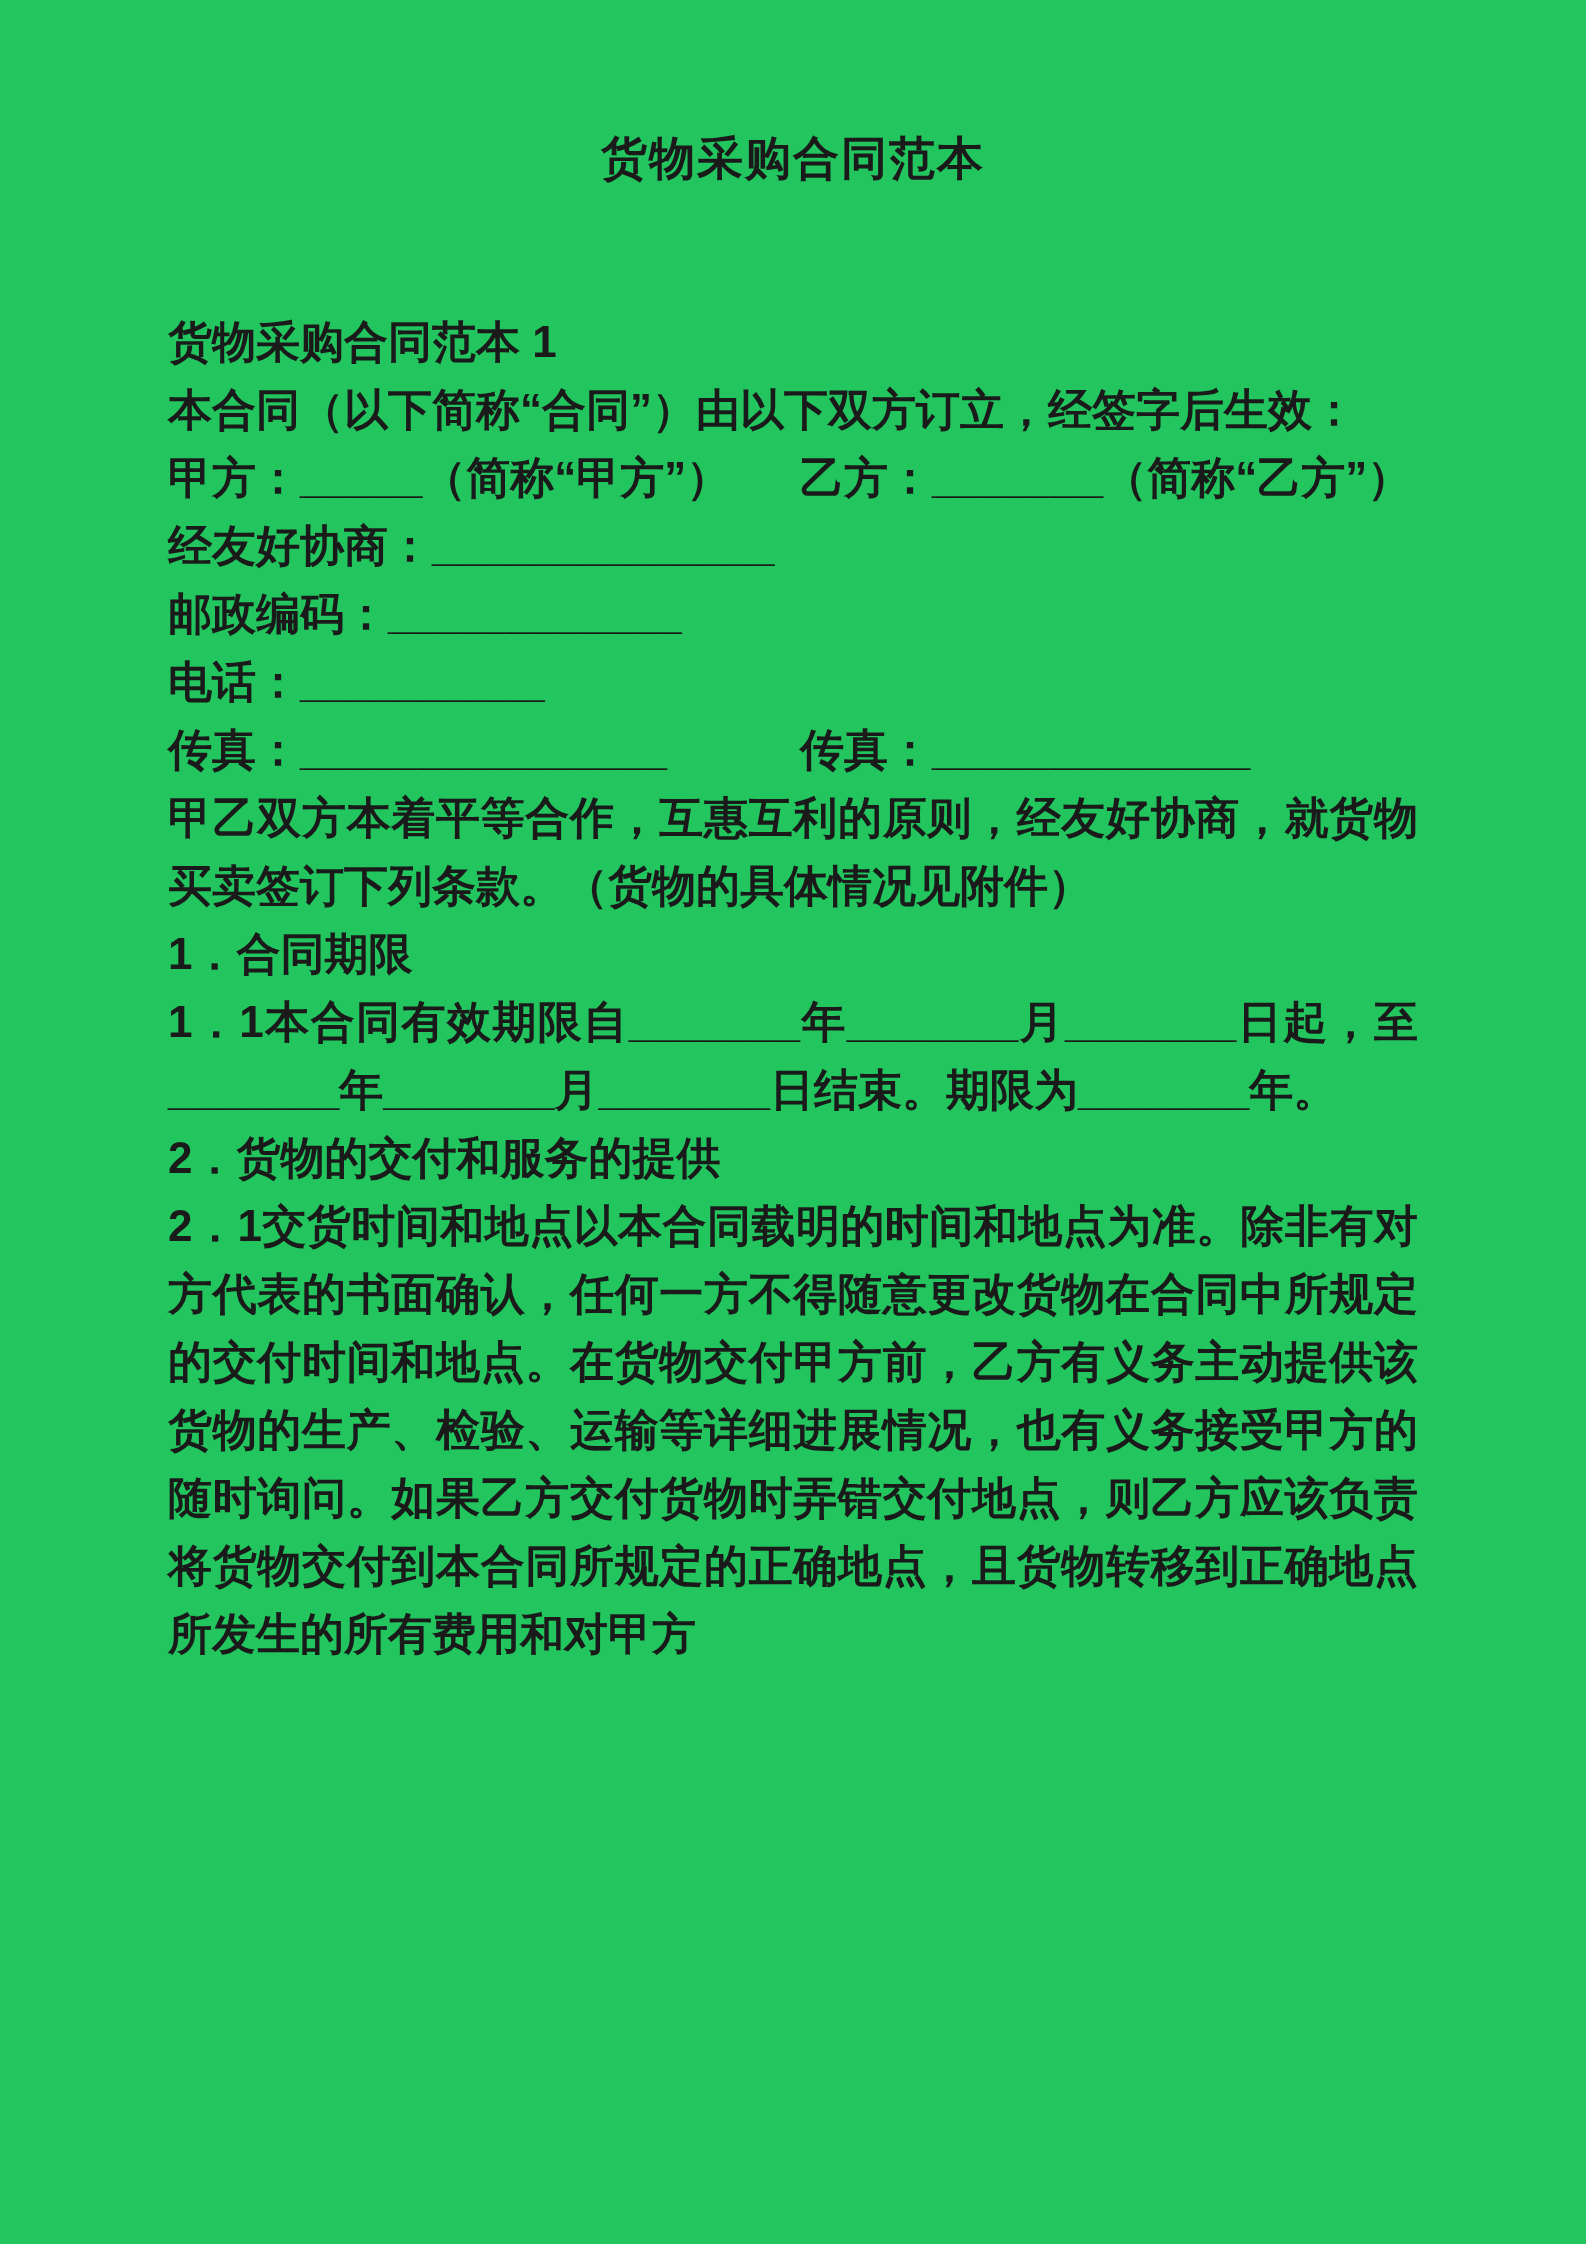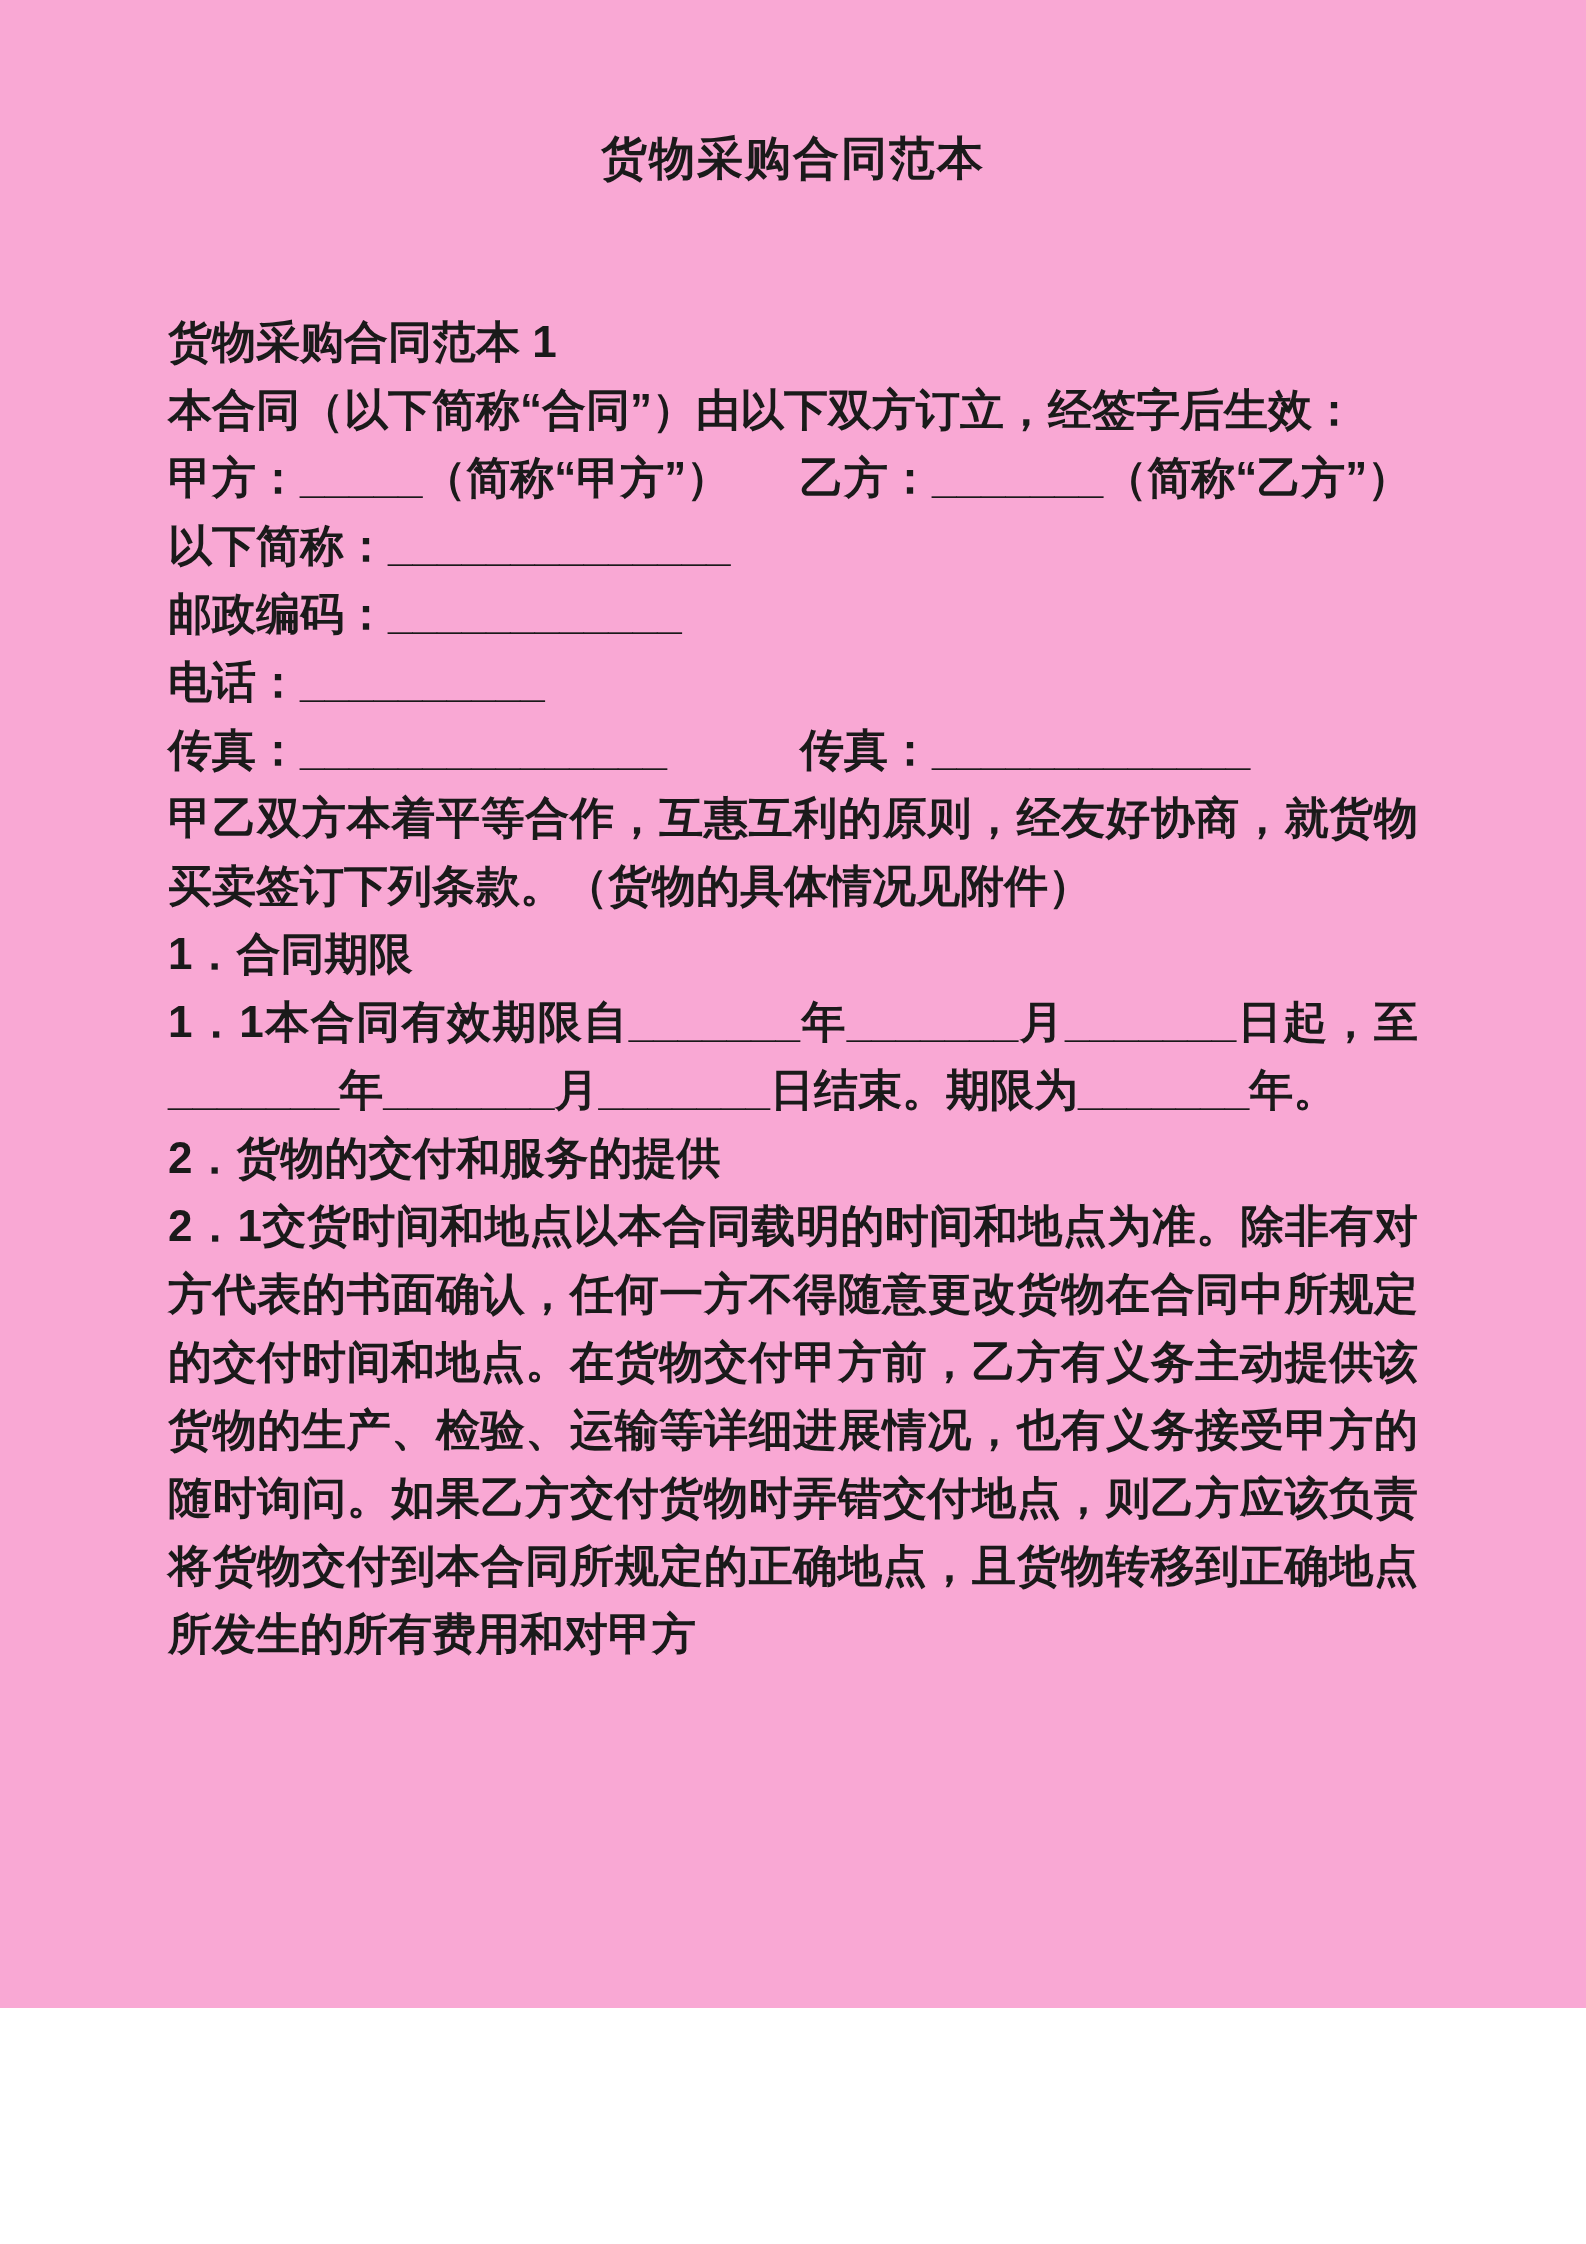--- a/index.html
+++ b/index.html
@@ -3,23 +3,23 @@
 <meta charset="utf-8">
 <style>
   * { box-sizing: border-box; }
   html, body {
     margin: 0;
     padding: 0;
     background: #ffffff;
   }
   .page {
     width: 1586px;
-    height: 2008px;
+    height: 2244px;
     margin: 0 auto;
-    background: #f9a8d4;
+    background: #22c55e;
     padding: 128px 168px 0 168px;
     font-family: "Liberation Sans", "DejaVu Sans", sans-serif;
     color: #1a1a1a;
     overflow: hidden;
   }
   .doc-title {
     margin: 0 0 118px 0;
     text-align: center;
     font-size: 46px;
     font-weight: 700;
@@ -73,21 +73,21 @@
     <p class="line-left">本合同（以下简称“合同”）由以下双方订立，经签字后生效：</p>
 
     <div class="party-table">
 
       <div class="party-row">
         <span class="party-cell-left">甲方：_____（简称“甲方”）</span>
         <span class="party-cell-right">乙方：_______（简称“乙方”）</span>
       </div>
 
       <div class="party-row">
-        <span class="party-cell-left">以下简称：______________</span>
+        <span class="party-cell-left">经友好协商：______________</span>
       </div>
 
       <div class="party-row">
         <span class="party-cell-right">邮政编码：____________</span>
       </div>
 
       <div class="party-row">
         <span class="party-cell-right">电话：__________</span>
       </div>
 

